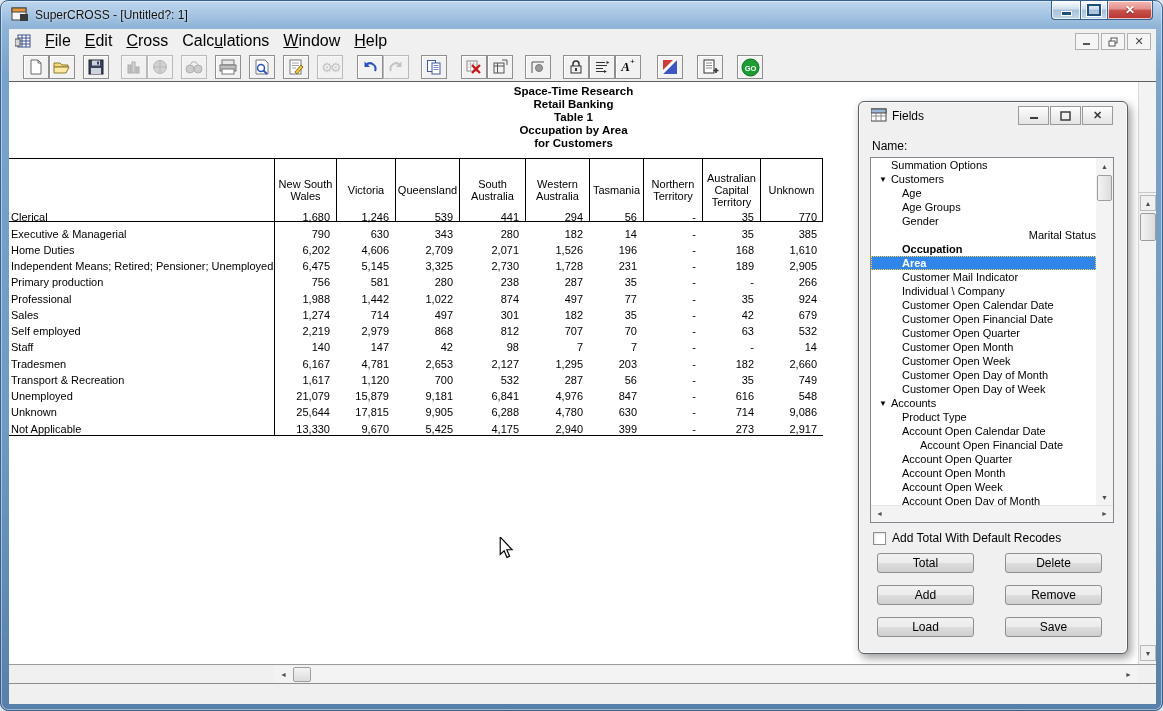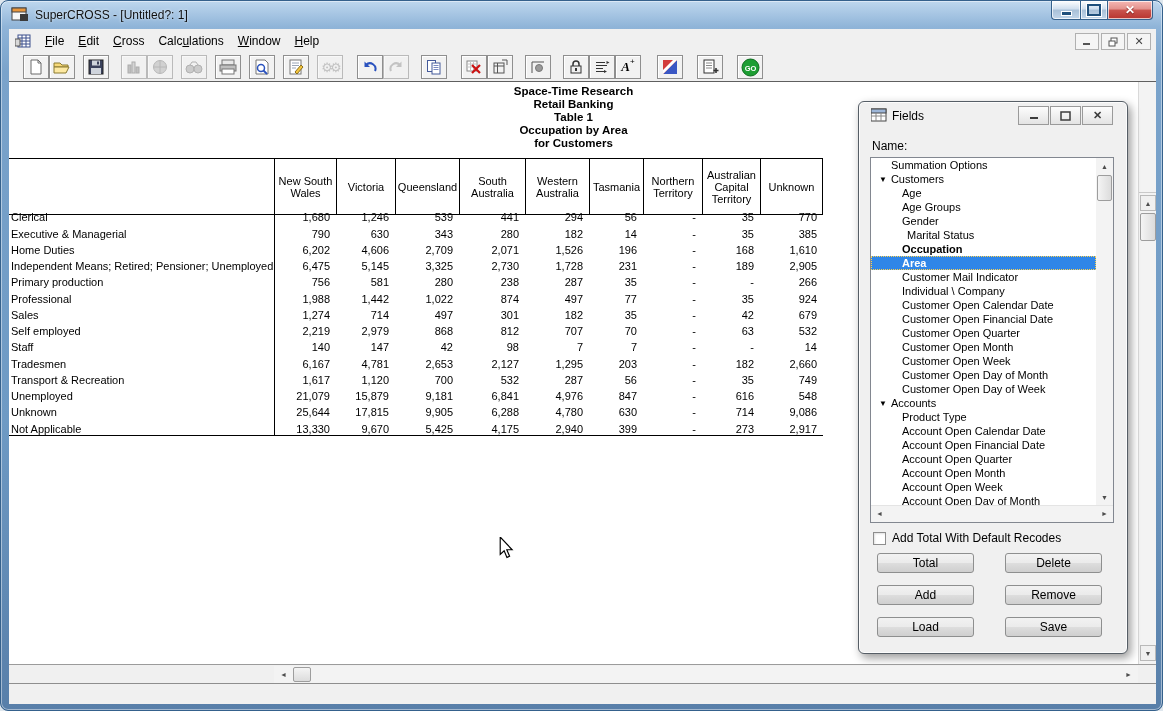--- a/index.html
+++ b/index.html
@@ -22,40 +22,40 @@
   .cap-btn.close{width:45px;border-left:none;border-bottom-right-radius:4px;
            background:linear-gradient(180deg,#f5b8b4,#e2918c 45%,#c9544e 50%,#b8342f);color:#fff}
   .glyph-minbar{width:9px;height:3px;background:#20507c;border:1px solid #fff;margin-top:6px}
   .glyph-maxbox{width:10px;height:8px;border:2px solid #20507c;box-shadow:0 0 0 1px #fff}
   .cap-btn.close span{font-size:12px;font-weight:bold;text-shadow:0 1px 1px #7a1713}
   
   .client{position:absolute;left:8px;top:28px;width:1147px;height:675px;background:#f0f0f0}
   
   .menubar{position:absolute;left:0;top:0;width:100%;height:24px;background:#f0f0f0;display:flex;align-items:center}
   .mdi-doc-icon{width:17px;height:16px;margin:0 6px 0 6px}
-  .menu-item{padding:3px 7px;font-size:12px;color:#000}
+  .menu-item{padding:3px 7px;font-size:16px;color:#000}
   .menu-item .u{text-decoration:underline}
   .mdi-btns{position:absolute;right:5px;top:4px;display:flex;gap:2px}
   .mdi-btn{width:24px;height:17px;background:#f5f5f5;border:1px solid #b0b0b0;box-sizing:border-box;
            display:flex;align-items:center;justify-content:center;font-size:11px;color:#444}
   
   .toolbar{position:absolute;left:0;top:24px;width:100%;height:29px;background:#f0f0f0;
            border-bottom:1px solid #5f5f5f;display:flex;align-items:center;box-sizing:border-box;padding-left:14px}
   .tb-btn{width:26px;height:24px;background:#f2f2f2;border:1px solid #8f8f8f;box-sizing:border-box;
           display:flex;align-items:center;justify-content:center;flex:0 0 auto;
           box-shadow:inset 1px 1px 0 #fff}
   .tb-btn.disabled{opacity:.55;filter:grayscale(1)}
   
   .doc{position:absolute;left:0;top:53px;width:1147px;height:582px;background:#fff;overflow:hidden}
   .report-titles{position:absolute;left:0;top:3px;width:1129px;text-align:center;
                  font-size:11.5px;font-weight:bold;line-height:13px;color:#000}
   
   .tbl-hline{position:absolute;height:1px;background:#000}
   .tbl-vline{position:absolute;width:1px;background:#000}
-  .tbl-header{position:absolute;left:0;top:76px;width:814px;height:57px;
+  .tbl-header{position:absolute;left:0;top:76px;width:814px;height:64px;
               border-top:1px solid #000;border-bottom:1px solid #000;box-sizing:border-box;display:flex}
   .th-stub{width:265px;flex:0 0 auto}
   .th-cell{flex:0 0 auto;border-left:1px solid #000;box-sizing:border-box;display:flex;
            align-items:center;justify-content:center;text-align:center;font-size:11px;line-height:12px;padding:1px 2px}
   .th-cell.last{border-right:1px solid #000}
   .tbl-body{position:absolute;left:0;top:125px;width:814px}
   .t-row{display:flex;height:16.28px;align-items:flex-end}
   .t-label{width:265px;flex:0 0 auto;font-size:11px;padding-left:2px;box-sizing:border-box;white-space:nowrap}
   .t-cell{flex:0 0 auto;font-size:11px;text-align:right;padding-right:6px;box-sizing:border-box}
   
@@ -583,36 +583,36 @@
           </div>
         </div>
         <div class="dlg-name-label">Name:</div>
         <div class="fl-box">
           <div class="fl-items">
               <div class="fl-item" style="padding-left: 20px;">Summation Options</div>
               <div class="fl-item" style="padding-left: 8px;"><span class="tri">▼</span>Customers</div>
               <div class="fl-item" style="padding-left: 31px;">Age</div>
               <div class="fl-item" style="padding-left: 31px;">Age Groups</div>
               <div class="fl-item" style="padding-left: 31px;">Gender</div>
-              <div class="fl-item" style="padding-left: 36px;">Marital Status</div>
+              <div class="fl-item" style="padding-left: 36px; text-align: right;">Marital Status</div>
               <div class="fl-item bold" style="padding-left: 31px;">Occupation</div>
               <div class="fl-item bold sel" style="padding-left: 31px;">Area</div>
               <div class="fl-item" style="padding-left: 31px;">Customer Mail Indicator</div>
               <div class="fl-item" style="padding-left: 31px;">Individual \ Company</div>
               <div class="fl-item" style="padding-left: 31px;">Customer Open Calendar Date</div>
               <div class="fl-item" style="padding-left: 31px;">Customer Open Financial Date</div>
               <div class="fl-item" style="padding-left: 31px;">Customer Open Quarter</div>
               <div class="fl-item" style="padding-left: 31px;">Customer Open Month</div>
               <div class="fl-item" style="padding-left: 31px;">Customer Open Week</div>
               <div class="fl-item" style="padding-left: 31px;">Customer Open Day of Month</div>
               <div class="fl-item" style="padding-left: 31px;">Customer Open Day of Week</div>
               <div class="fl-item" style="padding-left: 8px;"><span class="tri">▼</span>Accounts</div>
               <div class="fl-item" style="padding-left: 31px;">Product Type</div>
               <div class="fl-item" style="padding-left: 31px;">Account Open Calendar Date</div>
-              <div class="fl-item" style="padding-left: 31px;">Account Open Financial Date</div>
+              <div class="fl-item" style="padding-left: 49px;">Account Open Financial Date</div>
               <div class="fl-item" style="padding-left: 31px;">Account Open Quarter</div>
               <div class="fl-item" style="padding-left: 31px;">Account Open Month</div>
               <div class="fl-item" style="padding-left: 31px;">Account Open Week</div>
               <div class="fl-item" style="padding-left: 31px;">Account Open Day of Month</div>
             </div>
           <div class="fl-vsb">
             <div class="fl-sb-btn" style="left:1px;top:1px">
                 <span>▲</span>
               </div>
             <div class="sb-thumb" style="left:1px;top:17px;width:15px;height:26px"></div>

